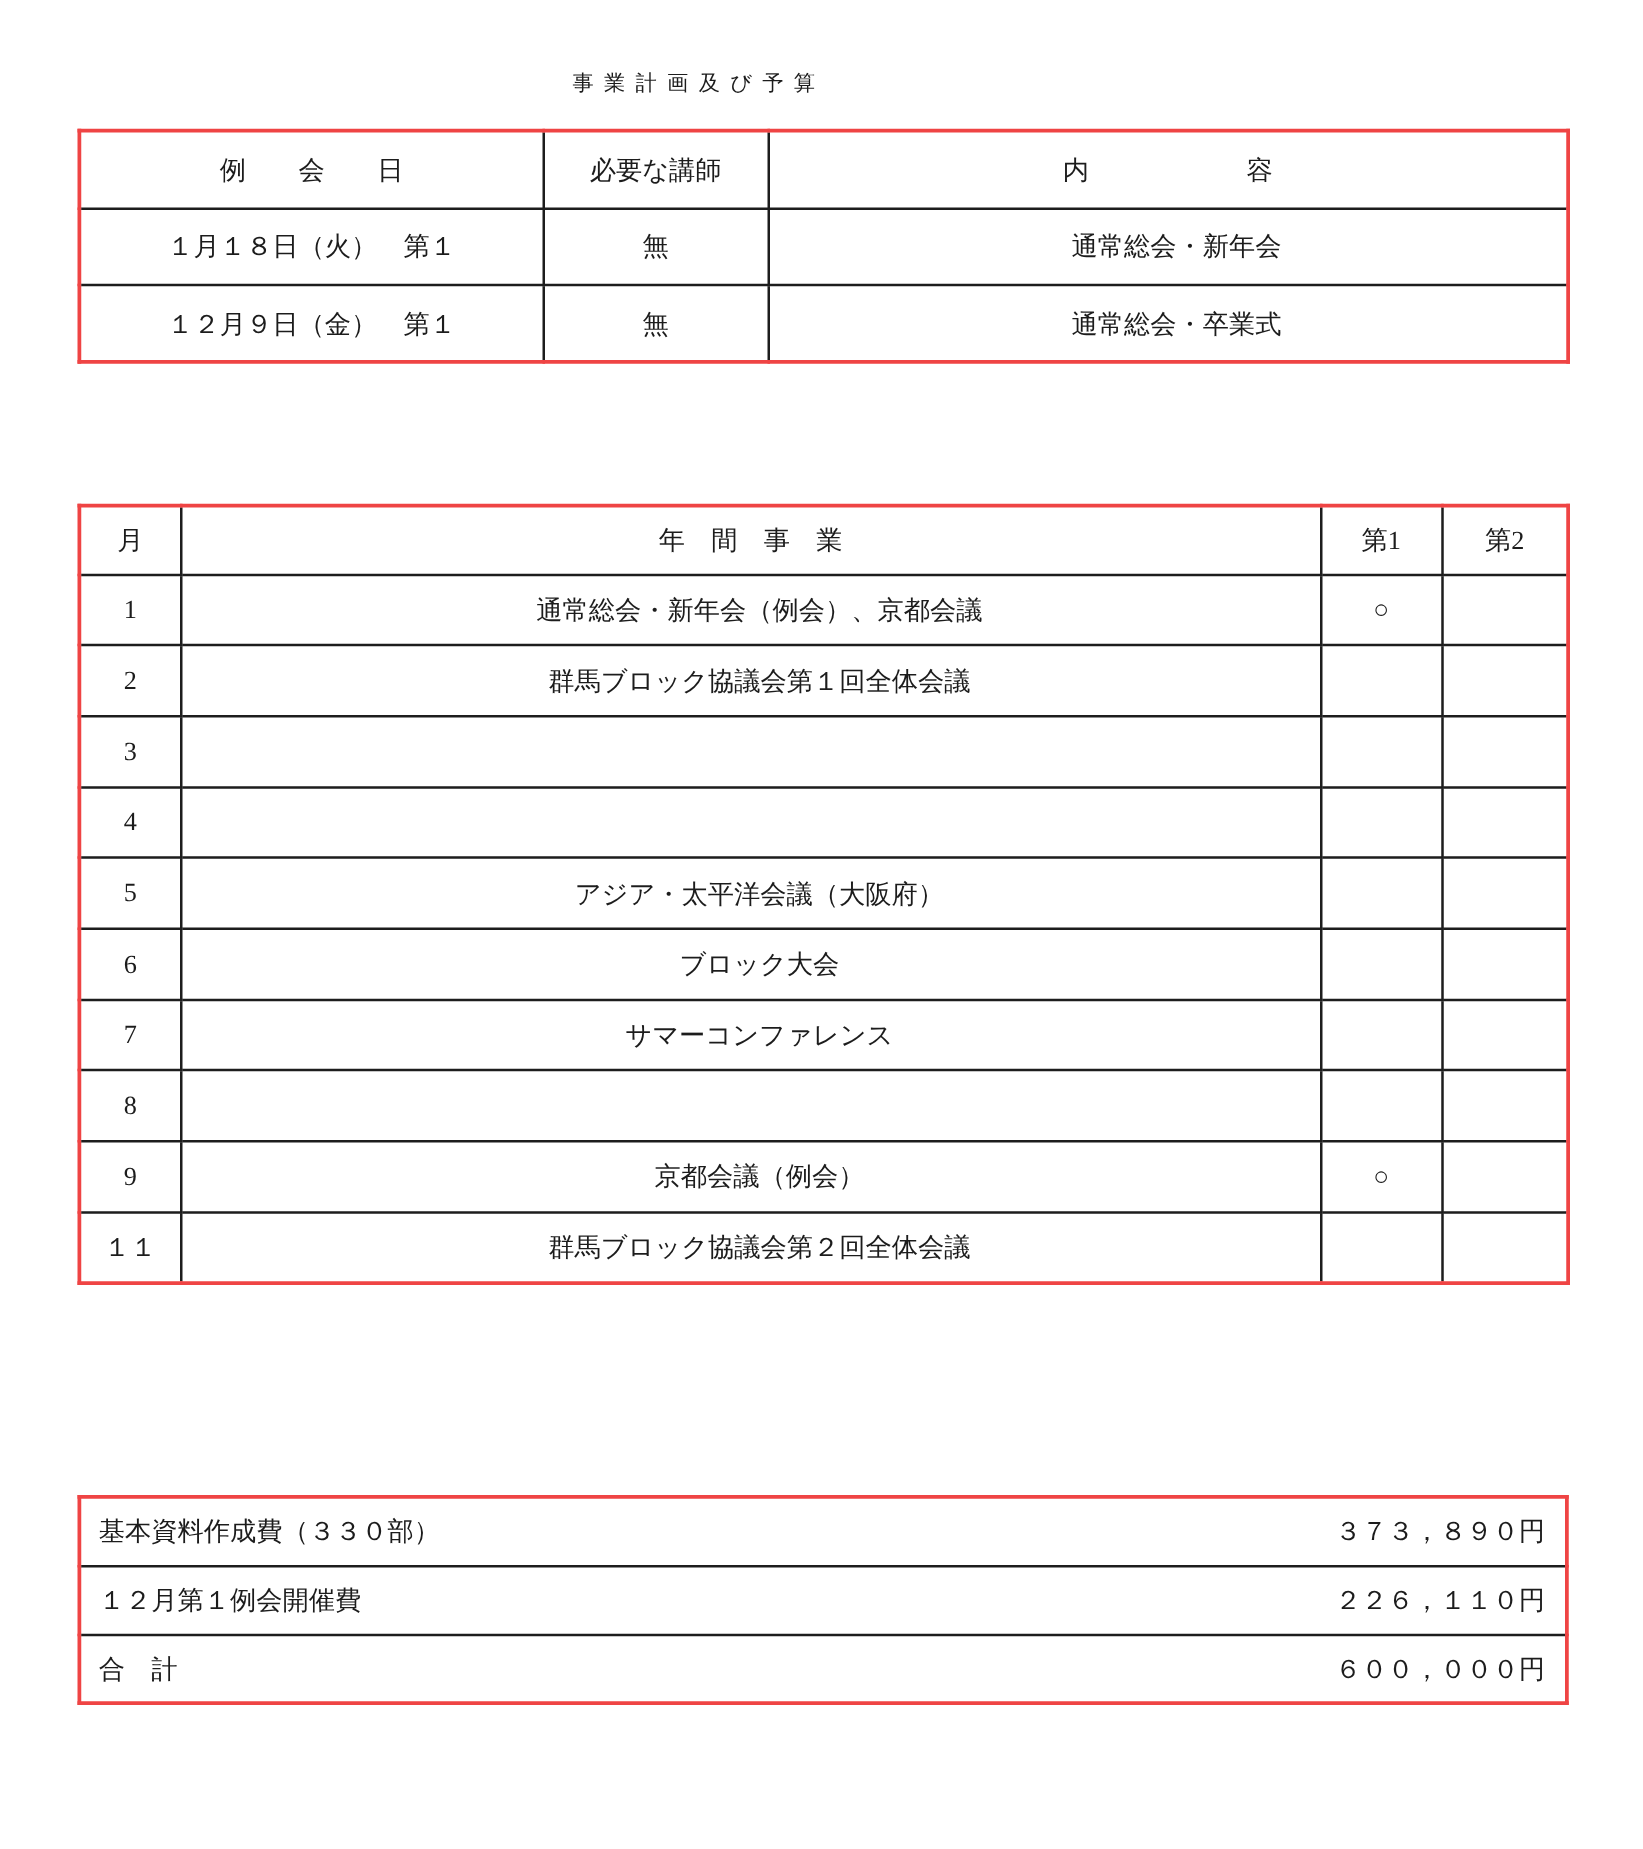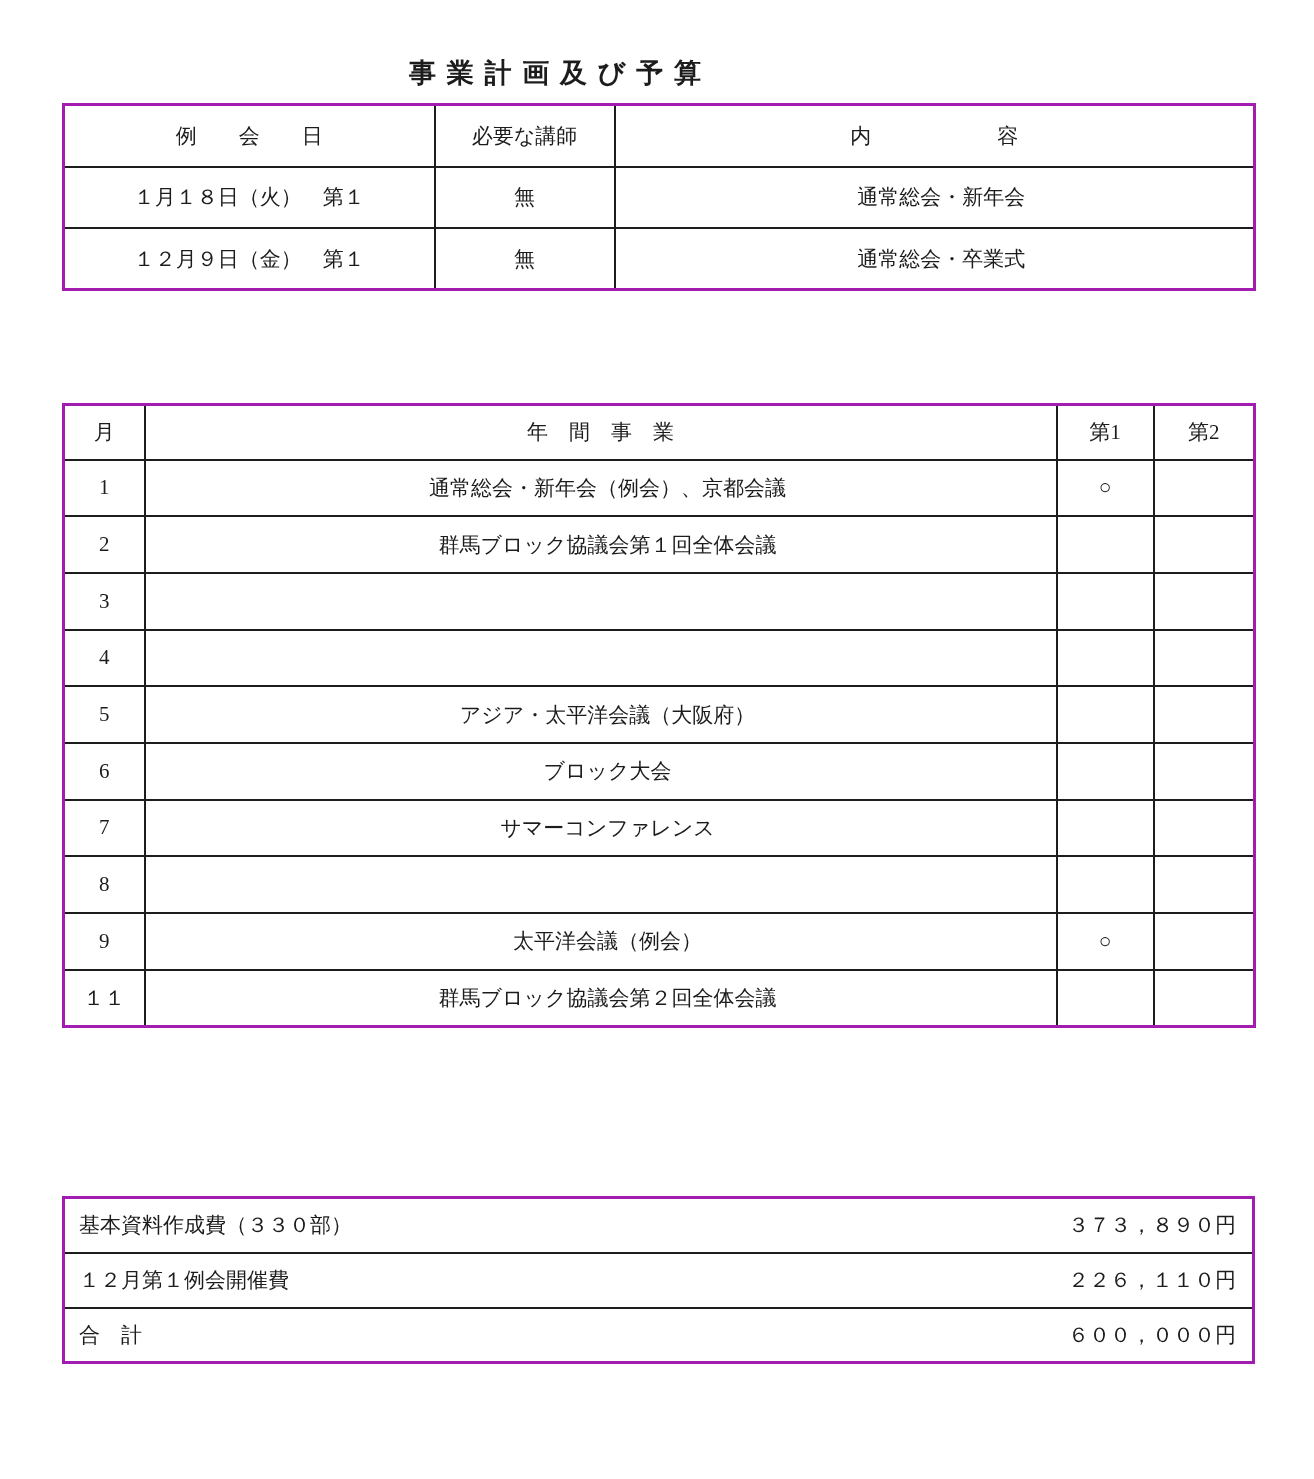--- a/index.html
+++ b/index.html
@@ -14,29 +14,29 @@
     font-family: "Liberation Serif", "DejaVu Serif", serif;
     color: #1c1c1c;
   }
   .title {
     position: absolute;
     top: 55px;
     left: 0;
     width: 1112px;
     margin: 0;
     text-align: center;
-    font-size: 27px;
-    font-weight: bold;
+    font-size: 17px;
+    font-weight: normal;
     letter-spacing: 2px;
   }
   table.t {
     position: absolute;
     border-collapse: collapse;
     table-layout: fixed;
-    border: 3px solid #a21caf;
+    border: 3px solid #ef4444;
     padding-left: 20px;
   }
   table.t th, table.t td {
     border: 2px solid #1d1d1d;
     font-size: 21px;
     font-weight: normal;
     padding: 0;
     overflow: hidden;
     white-space: nowrap;
     vertical-align: middle;
@@ -149,21 +149,21 @@
       <td class="cen"></td>
     </tr>
     <tr>
       <td class="cen">8</td>
       <td class="lft"></td>
       <td class="cen"></td>
       <td class="cen"></td>
     </tr>
     <tr>
       <td class="cen">9</td>
-      <td class="lft">太平洋会議（例会）</td>
+      <td class="lft">京都会議（例会）</td>
       <td class="cen">○</td>
       <td class="cen"></td>
     </tr>
     <tr>
       <td class="cen">１１</td>
       <td class="lft">群馬ブロック協議会第２回全体会議</td>
       <td class="cen"></td>
       <td class="cen"></td>
     </tr>
   </tbody>

